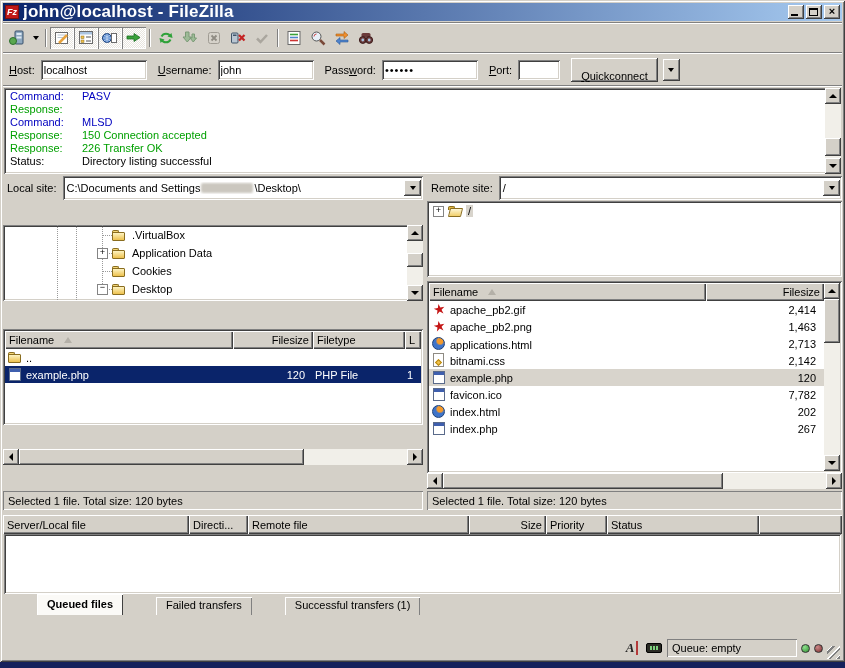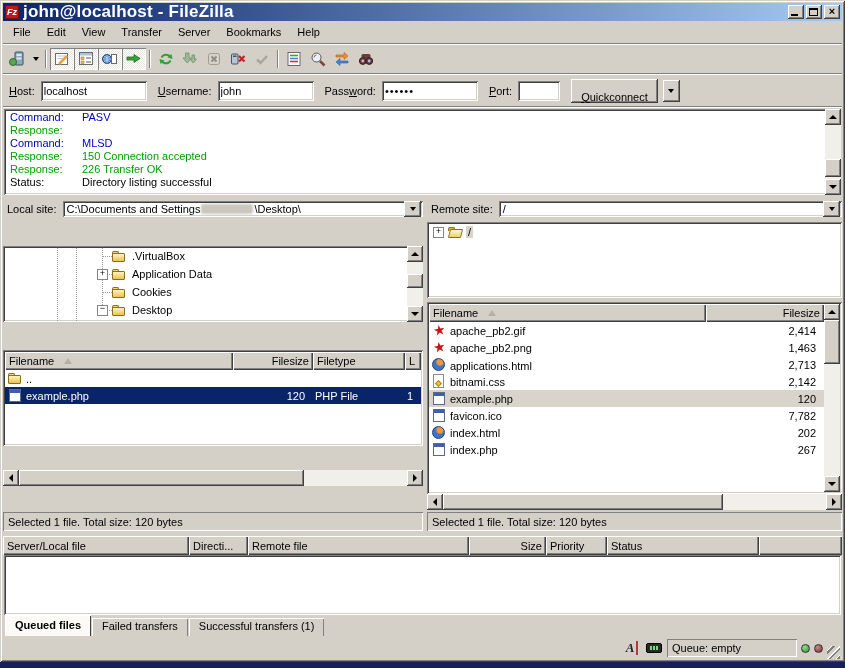--- a/index.html
+++ b/index.html
@@ -81,21 +81,21 @@
 
   
   .main { display:flex; margin-top:4px; height:332px; }
   .panel { display:flex; flex-direction:column; }
   .panel.local { width:420px; flex:none;gap:24px; }
   .panel.remote { flex:1; min-width:0; }
   .splitter { width:4px; flex:none; }
 
   .site-row { height:20px; display:flex; align-items:center; flex:none; }
   .site-label { padding:0 6px 0 4px; flex:none; }
-  .combo { flex:1; height:16px; display:flex; align-items:center; background:#fff;
+  .combo { flex:1; height:24px; display:flex; align-items:center; background:#fff;
     box-shadow: inset 1px 1px #808080, inset -1px -1px #fff, inset 2px 2px #404040, inset -2px -2px #d4d0c8; }
   .combo-text { padding-left:4px; white-space:nowrap; overflow:hidden; display:flex; align-items:center; flex:1; }
   .combo-btn { width:17px; height:16px; margin:2px 2px 2px 0; flex:none; display:flex; align-items:center; justify-content:center; }
   .redacted { display:inline-block; width:52px; height:10px; background:#cbc7bf; border-radius:2px; filter:blur(1.2px); margin:0 1px; }
 
   
   .treebox { height:76px; margin-top:3px; position:relative; overflow:hidden; display:flex; flex:none; }
   .tree-content { flex:1; position:relative; padding-top:1px; }
   .guide { position:absolute; top:0; bottom:0; width:1px;
     background-image: repeating-linear-gradient(to bottom,#9a9a9a 0 1px,transparent 1px 2px); }
@@ -156,21 +156,21 @@
   .rows-fill { flex:1; background:#fff; }
 
   .status-row { height:19px; margin-top:2px; display:flex; align-items:center; padding:0 5px; flex:none;
     box-shadow: inset 1px 1px #808080, inset -1px -1px #fff; }
 
   
   .queue-header { height:19px; display:flex; margin-top:5px; flex:none; }
   .queue-body { height:60px; flex:none; margin:0 1px; }
   .tabstrip { height:21px; display:flex; align-items:flex-end; padding-left:2px; flex:none; }
   .tab { padding:2px 10px 3px; background:var(--face); height:18px;
-    box-shadow: inset 1px 1px #fff, inset -1px 0 #808080; margin-right:1px; white-space:nowrap; }
+    box-shadow: inset 1px 1px #fff, inset -1px 0 #808080; margin-right:1px; white-space:nowrap;margin-left:32px; }
   .tab.active { background:#fbfaf7; font-weight:bold; height:21px; padding-top:4px;
     box-shadow: inset 1px 1px #fff, inset -1px 0 #404040; }
 
   
   .statusbar { margin-top:auto; height:22px; display:flex; align-items:center; justify-content:flex-end; gap:4px; padding-right:2px; flex:none; }
   .sb-icon { width:18px; height:16px; display:flex; align-items:center; justify-content:center; }
   .sb-atype { font-family:"Liberation Serif",serif; font-style:italic; font-weight:bold; font-size:13px; color:#222;
     border-right:2px solid #b43a3a; padding-right:2px; line-height:14px; }
   .sb-speed { width:16px; height:10px; background:#2a2a24; border:1px solid #000; border-radius:2px; display:flex; align-items:center; justify-content:center; gap:1px; }
   .sb-speed b { width:2px; height:4px; background:#7fd37f; display:block; }
@@ -196,29 +196,20 @@
           </span>
       <span class="wbtn">
             <i class="glyph-max"></i>
           </span>
       <span class="wbtn">
             <span class="glyph-close">×</span>
           </span>
     </span>
   </div>
 
-  <div class="menubar">
-    <span class="menu-item">File</span>
-    <span class="menu-item">Edit</span>
-    <span class="menu-item">View</span>
-    <span class="menu-item">Transfer</span>
-    <span class="menu-item">Server</span>
-    <span class="menu-item">Bookmarks</span>
-    <span class="menu-item">Help</span>
-  </div>
   <div class="groove"></div>
 
   <div class="toolbar">
     <span class="tbtn">
       <svg viewBox="0 0 16 16">
             <rect x="6" y="1" width="8" height="13" rx="1" fill="#8ea8c0" stroke="#38506b"></rect>
             <rect x="7.5" y="3" width="5" height="2" fill="#dce8f2"></rect>
             <rect x="7.5" y="6.5" width="5" height="2" fill="#dce8f2"></rect>
             <circle cx="4" cy="11" r="3.5" fill="#59a74f" stroke="#2d6e2d"></circle>
           </svg>

